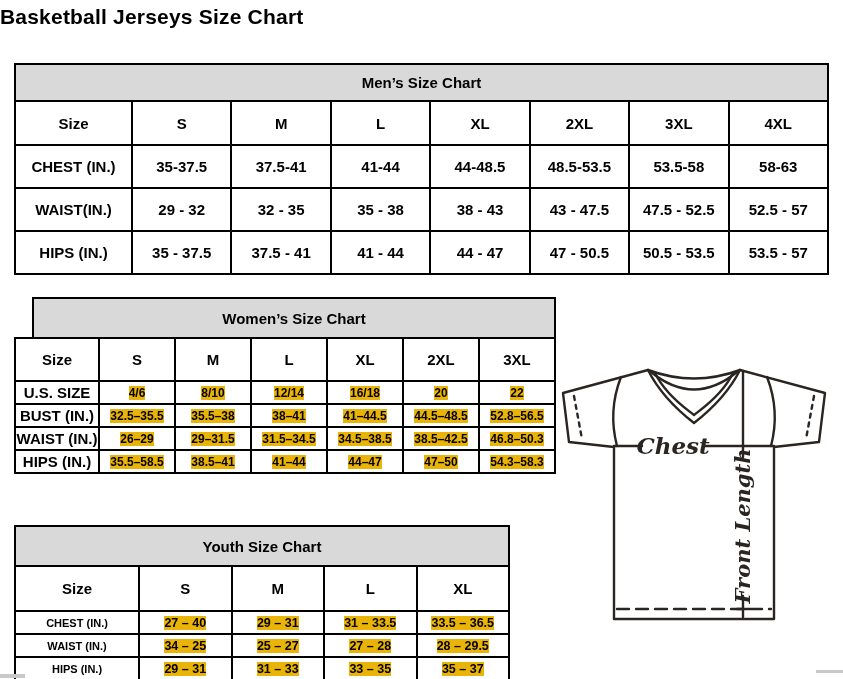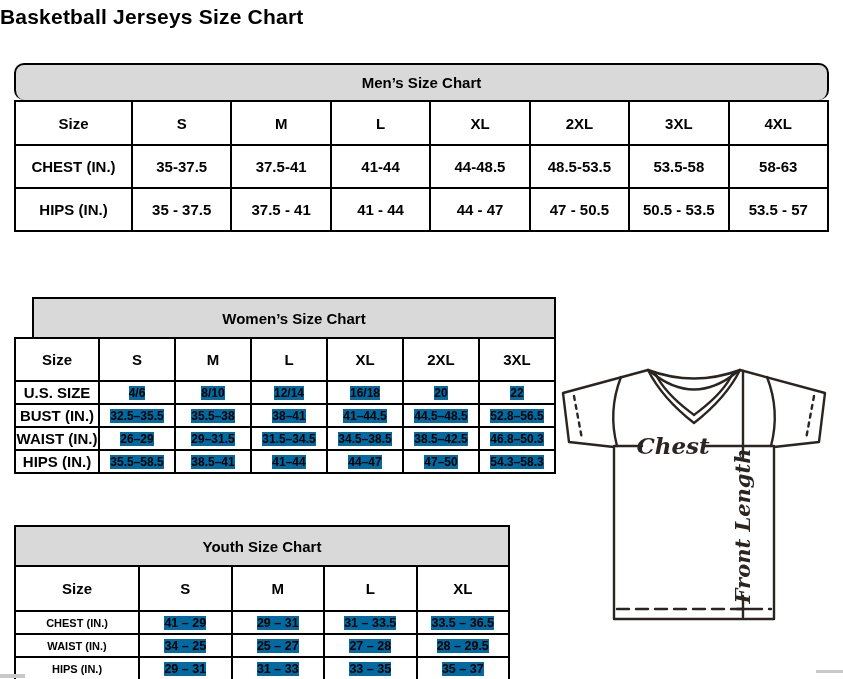--- a/index.html
+++ b/index.html
@@ -17,36 +17,36 @@
     font-weight:bold;font-size:15px;text-align:center;
     display:flex;align-items:center;justify-content:center;
   }
   table.sz{width:100%;border-collapse:collapse;table-layout:fixed;}
   .sz th,.sz td{
     border:2px solid #000;text-align:center;font-weight:bold;
     vertical-align:middle;padding:0;color:#000;
   }
   
   .mens{left:14px;top:63px;width:815px;}
-  .mens .band{height:35px;border-radius:10px;}
+  .mens .band{height:35px;}
   .mens tr.cols th{height:42px;font-size:15px;}
   .mens tbody th,.mens tbody td{height:41px;font-size:15px;}
   
   .womens{left:14px;top:297px;width:542px;}
   .womens .band{height:38px;margin-left:18px;}
   .womens tr.cols th{height:41px;font-size:15px;}
   .womens tbody th{height:21px;font-size:15px;}
   .womens tbody td{height:21px;font-size:12px;}
   
   .youth{left:14px;top:493px;width:496px;margin-top:32px;}
   .youth .band{height:38px;}
   .youth tr.cols th{height:43px;font-size:15px;}
   .youth tbody th{height:21px;font-size:11px;}
   .youth tbody td{height:21px;font-size:12.5px;}
-  .hl{background:#0369a1;padding:0 0;}
+  .hl{background:#eab308;padding:0 0;}
   
   .diagram{position:absolute;left:551px;top:360px;width:294px;height:300px;}
   
   .artifact{position:absolute;background:#c9c9c9;}
   .artifact.left{left:0;top:674px;width:25px;height:4px;}
   .artifact.right{left:816px;top:670px;width:27px;height:3px;}
 </style>
 </head>
 <body>
 
@@ -82,20 +82,30 @@
         <th>CHEST (IN.)</th>
         <td>35-37.5</td>
         <td>37.5-41</td>
         <td>41-44</td>
         <td>44-48.5</td>
         <td>48.5-53.5</td>
         <td>53.5-58</td>
         <td>58-63</td>
       </tr>
       <tr>
+        <th>WAIST(IN.)</th>
+        <td>29 - 32</td>
+        <td>32 - 35</td>
+        <td>35 - 38</td>
+        <td>38 - 43</td>
+        <td>43 - 47.5</td>
+        <td>47.5 - 52.5</td>
+        <td>52.5 - 57</td>
+      </tr>
+      <tr>
         <th>HIPS (IN.)</th>
         <td>35 - 37.5</td>
         <td>37.5 - 41</td>
         <td>41 - 44</td>
         <td>44 - 47</td>
         <td>47 - 50.5</td>
         <td>50.5 - 53.5</td>
         <td>53.5 - 57</td>
       </tr>
     </tbody>
@@ -181,21 +191,21 @@
         <th>Size</th>
         <th>S</th>
         <th>M</th>
         <th>L</th>
         <th>XL</th>
       </tr>
     </thead>
     <tbody>
       <tr>
         <th>CHEST (IN.)</th>
-        <td><span class="hl">41 – 29</span></td>
+        <td><span class="hl">27 – 40</span></td>
         <td><span class="hl">29 – 31</span></td>
         <td><span class="hl">31 – 33.5</span></td>
         <td><span class="hl">33.5 – 36.5</span></td>
       </tr>
       <tr>
         <th>WAIST (IN.)</th>
         <td><span class="hl">34 – 25</span></td>
         <td><span class="hl">25 – 27</span></td>
         <td><span class="hl">27 – 28</span></td>
         <td><span class="hl">28 – 29.5</span></td>

